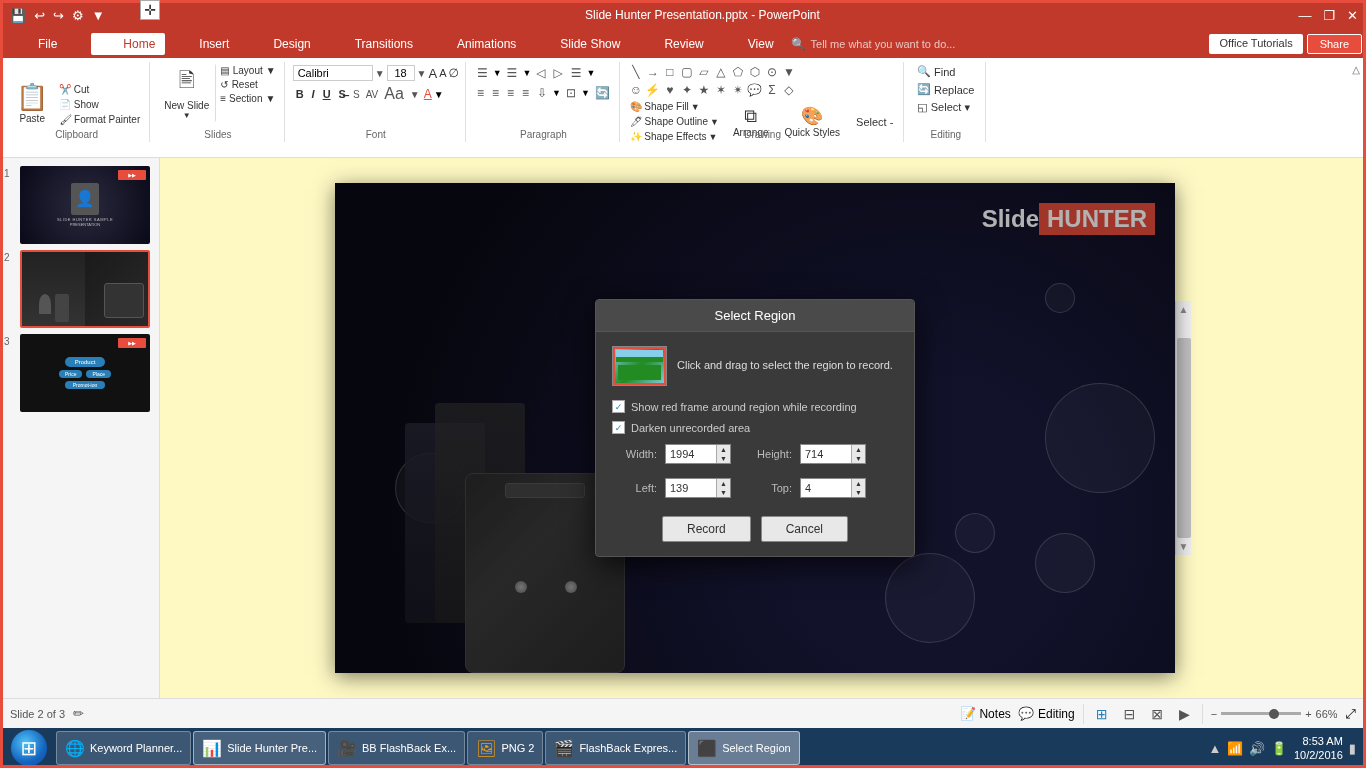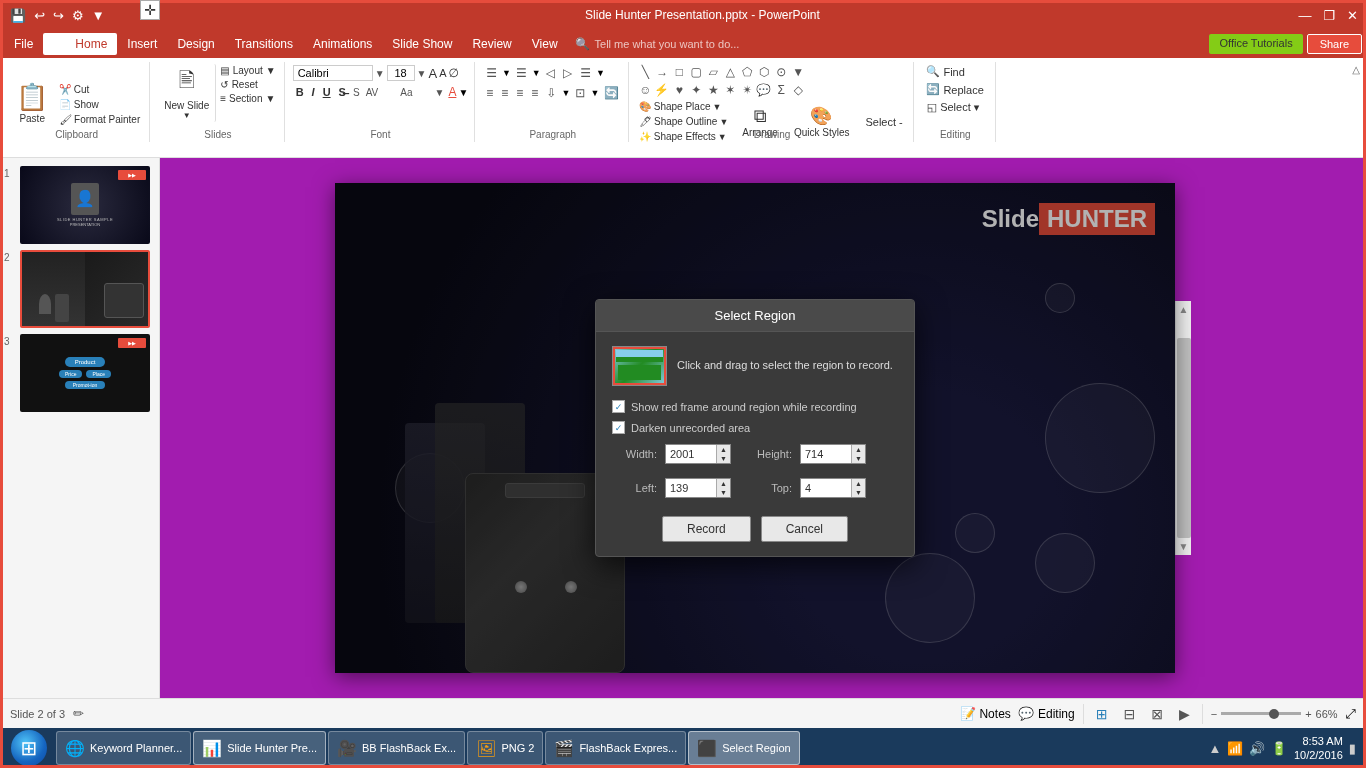--- a/index.html
+++ b/index.html
@@ -28,26 +28,27 @@
       align-items: center;
       padding: 0 4px;
       color: white;
     }
     .menu-item {
       padding: 4px 10px;
       cursor: pointer;
       font-size: 12px;
       color: white;
       border-radius: 2px;
+      margin-left: 24px;
     }
     .menu-item:hover, .menu-item.active { background: #e74c3c; }
     .menu-item.active { background: white; color: #c0392b; padding-left: 32px; }
     .menu-right { margin-left: auto; display: flex; gap: 4px; }
     .office-tutorials-btn {
-      background: #84cc16;
+      background: #ffffff;
       color: #333;
       padding: 3px 10px;
       border-radius: 2px;
       font-size: 11px;
       cursor: pointer;
     }
     .share-btn {
       background: #e74c3c;
       color: white;
       padding: 3px 12px;
@@ -160,21 +161,21 @@
       position: relative;
     }
     .slide-img.active { border-color: #e74c3c; }
 
     
     .slide1-bg { background: radial-gradient(circle at 50% 50%, #2a2a3e, #0a0a1a); }
 
     
     .main-content {
       flex: 1;
-      background: #a21caf;
+      background: #fef9c3;
       display: flex;
       align-items: center;
       justify-content: center;
       position: relative;
       overflow: hidden;
     }
 
     
     .slide-canvas {
       width: 840px;
@@ -762,21 +763,21 @@
           <span style="font-size:11px;cursor:pointer;color:#333;">A</span>
           <span style="font-size:12px;cursor:pointer;color:#333;">∅</span>
         </div>
         <div class="formatting-row">
           <span class="fmt-btn"><b>B</b></span>
           <span class="fmt-btn"><i>I</i></span>
           <span class="fmt-btn"><u>U</u></span>
           <span class="fmt-btn">S̶</span>
           <span style="font-size:10px;color:#555;margin:0 2px;">S</span>
           <span style="font-size:10px;color:#555;margin:0 2px;">AV</span>
-          <span style="font-size:10px;color:#555;margin:0 18px;cursor:pointer;">Aa</span>
+          <span style="font-size:16px;color:#555;margin:0 2px;cursor:pointer;">Aa</span>
           <span style="font-size:10px;color:#555;margin:0 2px;cursor:pointer;">▼</span>
           <span style="font-size:12px;color:#e74c3c;cursor:pointer;text-decoration:underline;">A</span>
           <span style="font-size:10px;cursor:pointer;">▼</span>
         </div>
       </div>
       <span class="ribbon-group-label">Font</span>
     </div>
 
     <div class="ribbon-group" style="min-width:130px;">
       <div class="ribbon-group-content" style="flex-direction:column; gap:2px;">
@@ -831,21 +832,21 @@
           <div class="shape-cell">✴</div>
           <div class="shape-cell">💬</div>
           <div class="shape-cell">Σ</div>
           <div class="shape-cell">◇</div>
         </div>
 
         <div style="display:flex;gap:8px;align-items:center;">
           <div class="shape-effects-section">
             <div class="shape-effects-row">
               <span style="font-size:10px;">🎨</span>
-              <span style="font-size:10px;">Shape Place</span>
+              <span style="font-size:10px;">Shape Fill</span>
               <span style="font-size:9px;">▼</span>
             </div>
             <div class="shape-effects-row">
               <span style="font-size:10px;">🖊</span>
               <span style="font-size:10px;">Shape Outline</span>
               <span style="font-size:9px;">▼</span>
             </div>
             <div class="shape-effects-row">
               <span style="font-size:10px;">✨</span>
               <span style="font-size:10px;">Shape Effects</span>
@@ -1007,21 +1008,21 @@
 
               <div class="dialog-checkbox-row">
                 <div class="dialog-checkbox checked"></div>
                 <span>Darken unrecorded area</span>
               </div>
 
               <div style="display:flex;gap:16px;margin-top:10px;">
                 <div class="dialog-field-row">
                   <span class="field-label">Width:</span>
                   <div class="field-input">
-                    <span class="field-input-val">2001</span>
+                    <span class="field-input-val">1994</span>
                     <div class="field-input-arrows">
                       <span class="field-arrow">▲</span>
                       <span class="field-arrow">▼</span>
                     </div>
                   </div>
                 </div>
                 <div class="dialog-field-row">
                   <span class="field-label">Height:</span>
                   <div class="field-input">
                     <span class="field-input-val">714</span>

